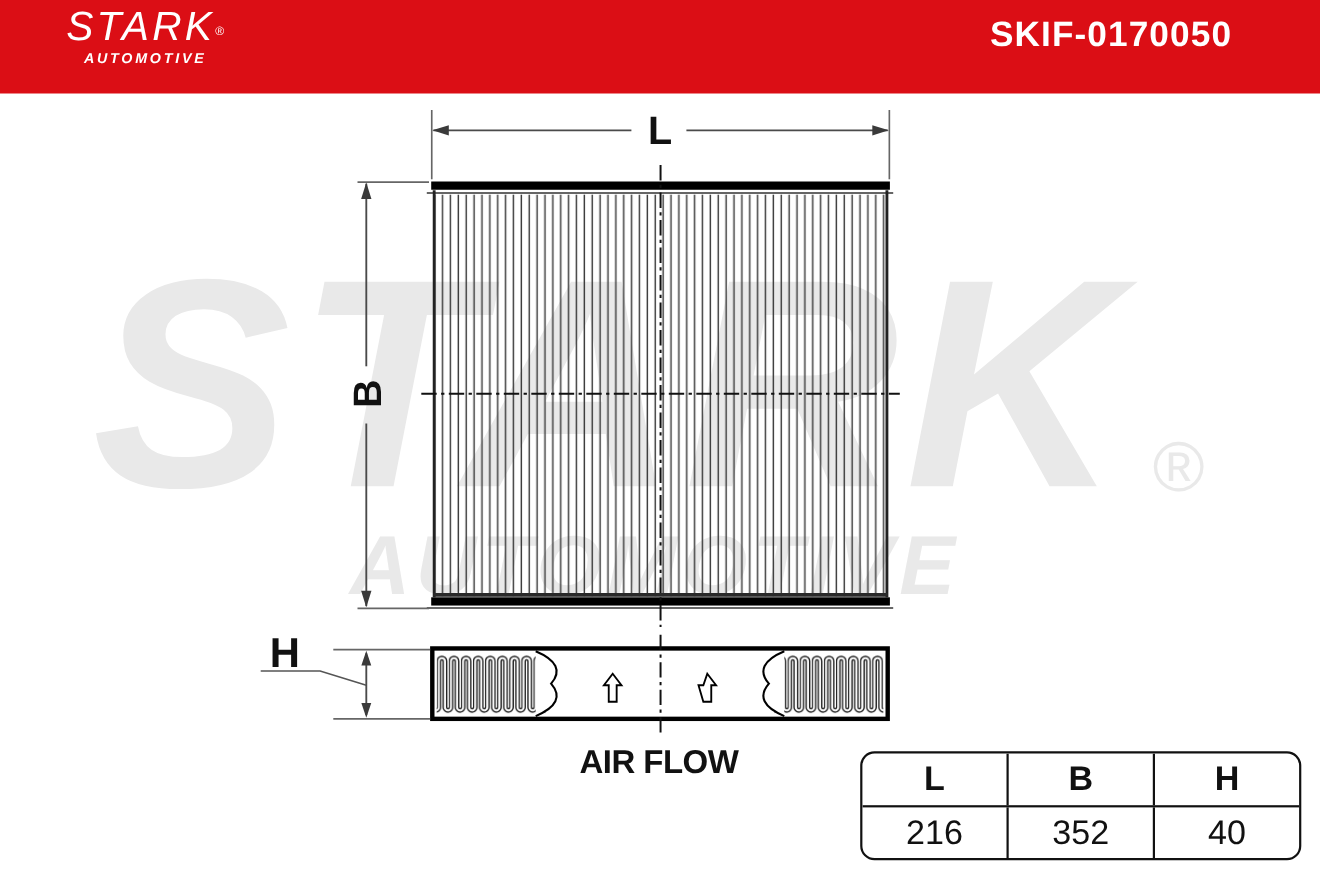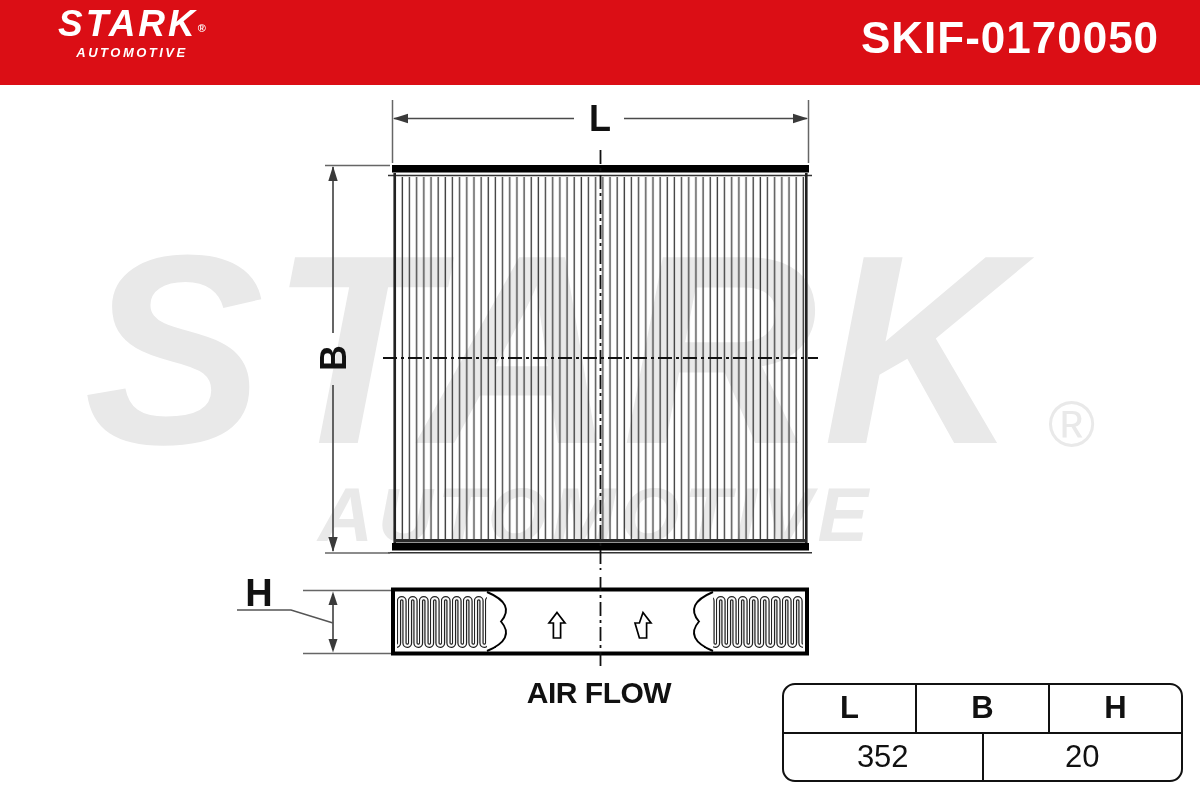--- a/index.html
+++ b/index.html
@@ -7,31 +7,31 @@
     width:1200px;height:800px;position:relative;overflow:hidden;
     background:#ffffff;font-family:"Liberation Sans",sans-serif;
   }
   
   .header{
     position:absolute;left:0;top:0;width:1200px;height:85px;
     background:#db0e15;z-index:3;
   }
   .brand-block{position:absolute;left:54px;top:5px;width:156px;text-align:center;color:#fff;}
   .brand-main{
-    font-size:37px;font-weight:700;font-style:italic;letter-spacing:3px;
+    font-size:37px;font-weight:400;font-style:italic;letter-spacing:3px;
     line-height:1.05;white-space:nowrap;
   }
   .brand-reg{font-size:11px;font-style:normal;vertical-align:4px;letter-spacing:0;}
   .brand-sub{
     font-size:13px;font-weight:700;font-style:italic;letter-spacing:2.5px;
     margin-top:1px;white-space:nowrap;
   }
   .part-number{
     position:absolute;left:860px;top:13px;width:300px;text-align:center;
-    color:#fff;font-size:44px;font-weight:700;letter-spacing:1px;white-space:nowrap;
+    color:#fff;font-size:32px;font-weight:700;letter-spacing:1px;white-space:nowrap;
   }
   
   .watermark{position:absolute;z-index:1;color:#e9e9e9;font-weight:700;font-style:italic;line-height:1;white-space:nowrap;}
   .wm-stark{left:84px;top:215px;font-size:270px;letter-spacing:6px;}
   .wm-reg{left:1048px;top:392px;font-size:64px;font-style:normal;font-weight:400;}
   .wm-auto{left:318px;top:477px;font-size:76px;letter-spacing:5px;}
   
   .drawing{position:absolute;left:0;top:0;z-index:2;}
   
   .dim-table{
@@ -137,16 +137,17 @@
   <text x="599" y="703" font-size="30" font-weight="bold" fill="#111" text-anchor="middle" letter-spacing="-0.5">AIR FLOW</text>
 </svg>
 
 <div class="dim-table">
   <div class="dim-row head">
     <div class="dim-cell">L</div>
     <div class="dim-cell">B</div>
     <div class="dim-cell">H</div>
   </div>
   <div class="dim-row">
+    <div class="dim-cell">216</div>
     <div class="dim-cell">352</div>
-    <div class="dim-cell">20</div>
+    <div class="dim-cell">40</div>
   </div>
 </div>
 
 </body></html>

